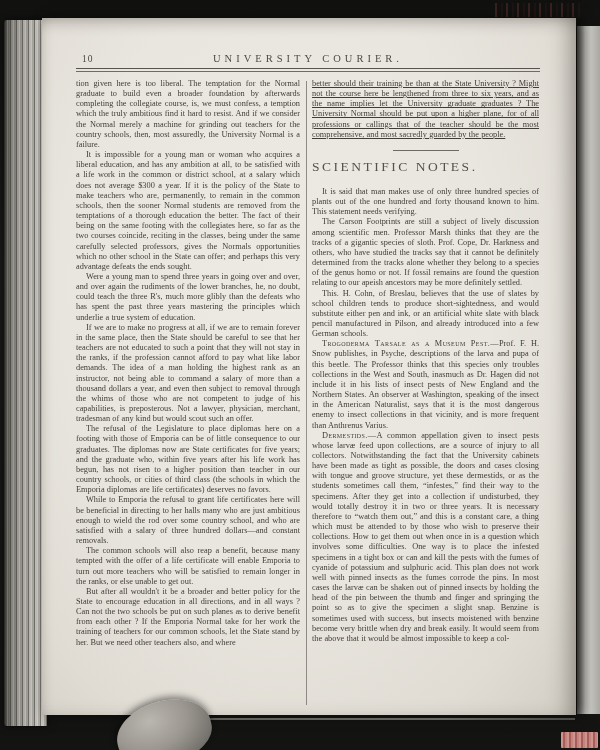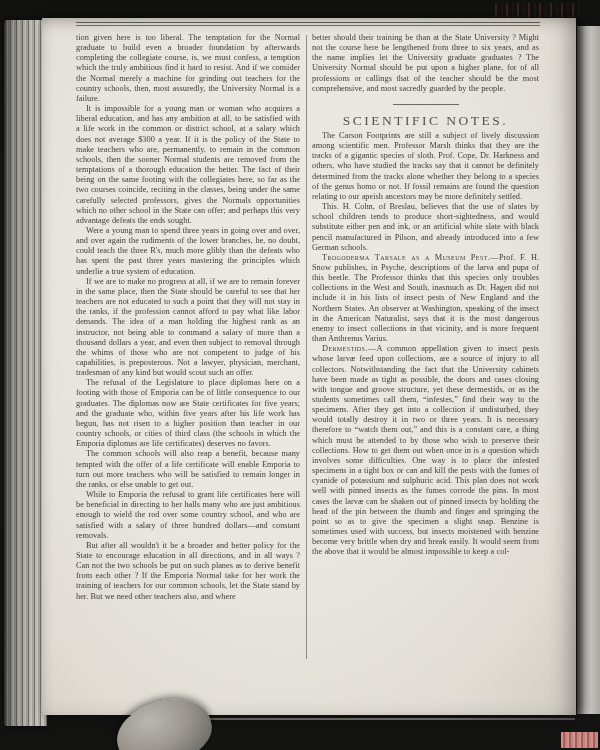--- a/index.html
+++ b/index.html
@@ -49,26 +49,26 @@
 
   .columns{display:flex;margin:0 36px 0 34px;}
   .col-left{width:224px;font-family:Liberation Serif, serif;}
   .col-rule{width:1px;margin:2px 5px 0 6px;min-height:624px;
     background:linear-gradient(180deg,#8d8982 0%,#979289 50%,#8d8982 100%);}
   .col-right{width:227px;}
 
   p.body-p{margin:0;font-size:8.3px;line-height:10.15px;color:#403c36;
     text-align:justify;text-indent:10px;word-spacing:.2px;}
   .col-left p.body-p:first-of-type{text-indent:0;}
-  .intro p.body-p:first-of-type{text-indent:0;}
+  .intro p.body-p:first-of-type{text-indent:0;text-decoration:underline;}
   .lead{font-variant:small-caps;letter-spacing:.4px;margin-top:18px;}
 
   .note-divider{width:66px;height:0;border-top:1px solid #6e6a63;margin:10px auto 8px;}
-  .section-heading{margin:0 0 2px;font-weight:400;font-size:13.5px;letter-spacing:2.5px;
-    text-align:center;color:#56514b;white-space:nowrap;}
+  .section-heading{margin:0 0 12px;font-weight:400;font-size:13.5px;letter-spacing:2.5px;
+    color:#56514b;white-space:nowrap;}
 
   
   .thumb{
     position:absolute;left:116px;top:701px;width:96px;height:62px;z-index:7;
     border-radius:52% 48% 45% 45%;transform:rotate(-14deg);
     background:radial-gradient(ellipse at 38% 28%, #bab7b0 0%, #9b9790 45%, #787570 75%, #55534f 100%);
     box-shadow:0 -3px 7px rgba(0,0,0,.45);
   }
   .scanner-line{position:absolute;left:133px;top:718px;width:442px;height:2px;z-index:5;
     background:linear-gradient(90deg,#3f3e3c,#605f5c 20%,#6a6966 70%,#4c4b49);}
@@ -79,56 +79,61 @@
 <body>
 
 <div class="scene">
 
   <div class="book-edge-left"></div>
   <div class="next-page-edge"></div>
   <div class="serration"></div>
 
   <div class="page">
 
+    <div class="page-header">
+      <span class="page-num">10</span>
+      <span class="masthead">UNIVERSITY COURIER.</span>
+    </div>
     <div class="header-rule"></div>
 
     <div class="columns">
 
       <div class="col-left">
 
           <p class="body-p"><span class="lead"></span><span>tion given here is too liberal.  The temptation for the Normal graduate to build even a broader foundation by afterwards completing the collegiate course, is, we must confess, a temption which the truly ambitious find it hard to resist.  And if we consider the Normal merely a machine for grinding out teachers for the country schools, then, most assuredly, the University Normal is a failure.</span></p>
 
           <p class="body-p"><span class="lead"></span><span>It is impossible for a young man or woman who acquires a liberal education, and has any ambition at all, to be satisfied with a life work in the common or district school, at a salary which does not average $300 a year.  If it is the policy of the State to make teachers who are, permanently, to remain in the common schools, then the sooner Normal students are removed from the temptations of a thorough education the better.  The fact of their being on the same footing with the collegiates here, so far as the two courses coincide, reciting in the classes, being under the same carefully selected professors, gives the Normals opportunities which no other school in the State can offer; and perhaps this very advantage defeats the ends sought.</span></p>
 
           <p class="body-p"><span class="lead"></span><span>Were a young man to spend three years in going over and over, and over again the rudiments of the lower branches, he, no doubt, could teach the three R's, much more glibly than the defeats who has spent the past three years mastering the principles which underlie a true system of education.</span></p>
 
           <p class="body-p"><span class="lead"></span><span>If we are to make no progress at all, if we are to remain forever in the same place, then the State should be careful to see that her teachers are not educated to such a point that they will not stay in the ranks, if the profession cannot afford to pay what like labor demands. The idea of a man holding the highest rank as an instructor, not being able to command a salary of more than a thousand dollars a year, and even then subject to removal through the whims of those who are not competent to judge of his capabilities, is preposterous.  Not a lawyer, physician, merchant, tradesman of any kind but would scout such an offer.</span></p>
 
           <p class="body-p"><span class="lead"></span><span>The refusal of the Legislature to place diplomas here on a footing with those of Emporia can be of little consequence to our graduates.  The diplomas now are State certificates for five years; and the graduate who, within five years after his life work has begun, has not risen to a higher position than teacher in our country schools, or cities of third class (the schools in which the Emporia diplomas are life certificates) deserves no favors.</span></p>
 
+          <p class="body-p"><span class="lead"></span><span>While to Emporia the refusal to grant life certificates here will be beneficial in directing to her halls many who are just ambitious enough to wield the rod over some country school, and who are satisfied with a salary of three hundred dollars—and constant removals.</span></p>
+
           <p class="body-p"><span class="lead"></span><span>The common schools will also reap a benefit, because many tempted with the offer of a life certificate will enable Emporia to turn out more teachers who will be satisfied to remain longer in the ranks, or else unable to get out.</span></p>
-
-          <p class="body-p"><span class="lead"></span><span>While to Emporia the refusal to grant life certificates here will be beneficial in directing to her halls many who are just ambitious enough to wield the rod over some country school, and who are satisfied with a salary of three hundred dollars—and constant removals.</span></p>
 
           <p class="body-p"><span class="lead"></span><span>But after all wouldn't it be a broader and better policy for the State to encourage education in all directions, and in all ways ?  Can not the two schools be put on such planes as to derive benefit from each other ? If the Emporia Normal take for her work the training of teachers for our common schools, let the State stand by her.  But we need other teachers also, and where</span></p>
         </div>
 
       <div class="col-rule"></div>
 
       <div class="col-right">
         <div class="intro">
 
             <p class="body-p"><span>better should their training be than at the State University ?  Might not the course here be lengthened from three to six years, and as the name implies let the University graduate graduates ?  The University Normal should be put upon a higher plane, for of all professions or callings that of the teacher should be the most comprehensive, and most sacredly guarded by the people.</span></p>
           </div>
 
         <div class="note-divider"></div>
         <h2 class="section-heading">SCIENTIFIC NOTES.</h2>
 
         <div class="notes">
 
+            <p class="body-p"><span class="lead"></span><span>It is said that man makes use of only three hundred species of plants out of the one hundred and forty thousand known to him.  This statement needs verifying.</span></p>
 
             <p class="body-p"><span class="lead"></span><span>The Carson Footprints are still a subject of lively discussion among scientific men.  Professor Marsh thinks that they are the tracks of a gigantic species of sloth. Prof. Cope, Dr. Harkness and others, who have studied the tracks say that it cannot be definitely determined from the tracks alone whether they belong to a species of the genus homo or not.  If fossil remains are found the question relating to our apeish ancestors may be more definitely settled.</span></p>
 
             <p class="body-p"><span class="lead"></span><span>This. H. Cohn, of Breslau, believes that the use of slates by school children tends to produce short-sightedness, and would substitute either pen and ink, or an artificial white slate with black pencil manufactured in Pilson, and already introduced into a few German schools.</span></p>
 
             <p class="body-p"><span class="lead">Trogoderma Tarsale as a Museum Pest.—</span><span>Prof. F. H. Snow publishes, in Psyche, descriptions of the larva and pupa of this beetle.  The Professor thinks that this species only troubles collections in the West and South, inasmuch as Dr. Hagen did not include it in his lists of insect pests of New England and the Northern States.  An observer at Washington, speaking of the insect in the American Naturalist, says that it is the most dangerous enemy to insect collections in that vicinity, and is more frequent than Anthrenus Varius.</span></p>
 
             <p class="body-p"><span class="lead">Dermestids.—</span><span>A common appellation given to insect pests whose larvæ feed upon collections, are a source of injury to all collectors.  Notwithstanding the fact that the University cabinets have been made as tight as possible, the doors and cases closing with tongue and groove structure, yet these dermestids, or as the students sometimes call them, “infestes,” find their way to the specimens.  After they get into a collection if undisturbed, they would totally destroy it in two or three years.  It is necessary therefore to “watch them out,” and this is a constant care, a thing which must be attended to by those who wish to preserve their collections. How to get them out when once in is a question which involves some difficulties.  One way is to place the infested specimens in a tight box or can and kill the pests with the fumes of cyanide of potassium and sulphuric acid.  This plan does not work well with pinned insects as the fumes corrode the pins.  In most cases the larvæ can be shaken out of pinned insects by holding the head of the pin between the thumb and finger and springing the point so as to give the specimen a slight snap.  Benzine is sometimes used with success, but insects moistened with benzine become very brittle when dry and break easily.  It would seem from the above that it would be almost impossible to keep a col-</span></p>
           </div>
       </div>

